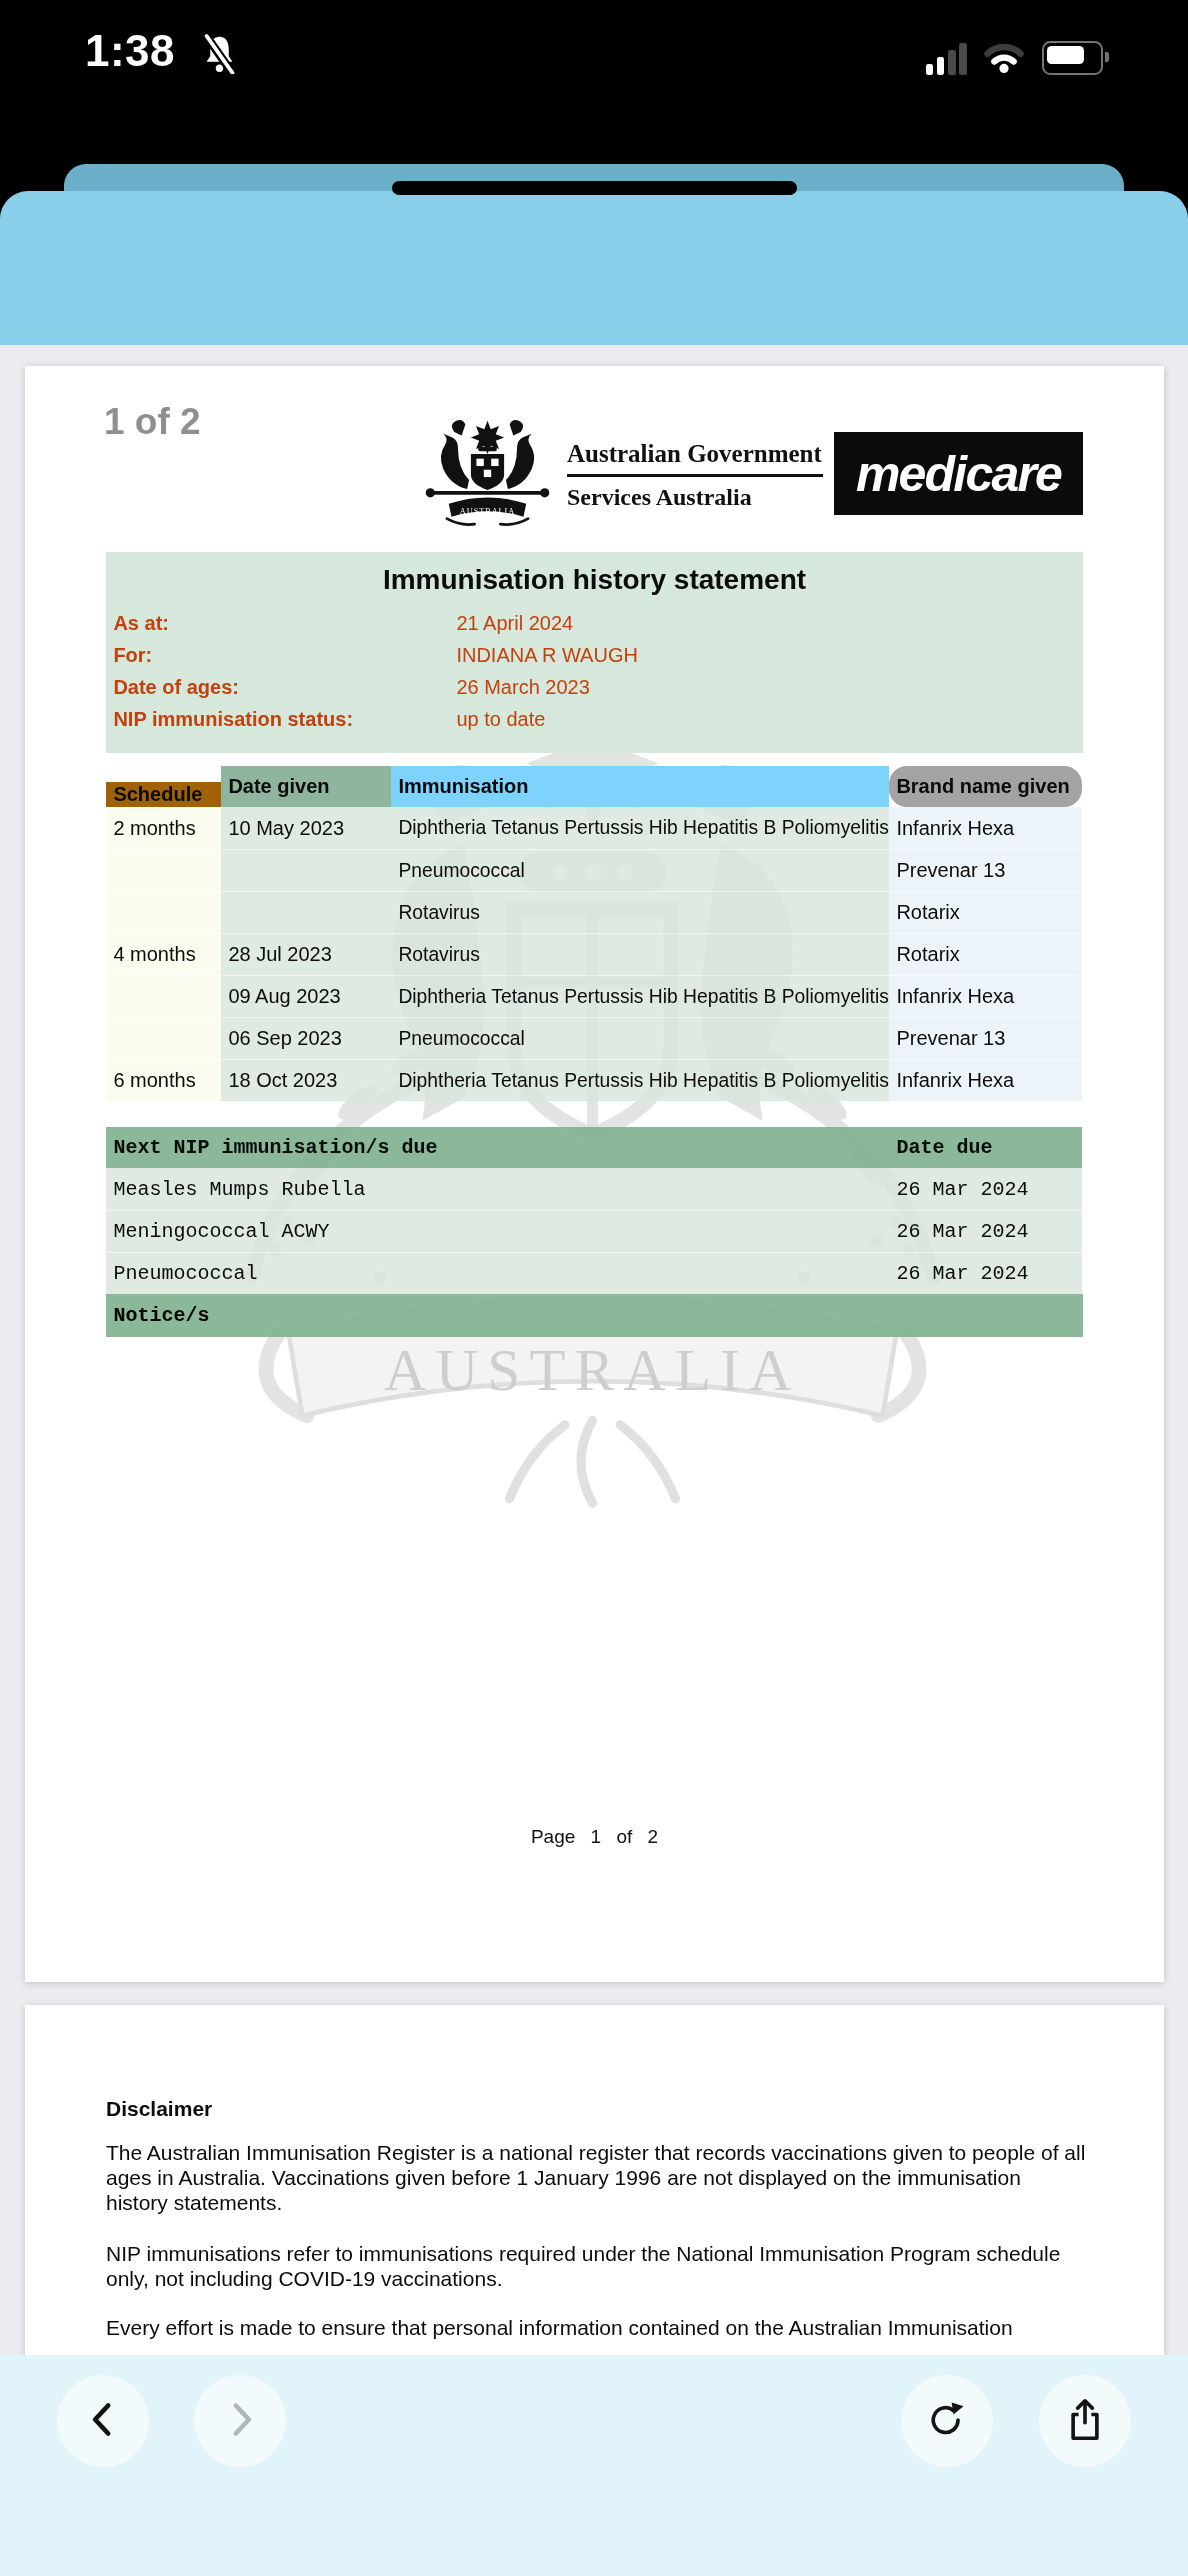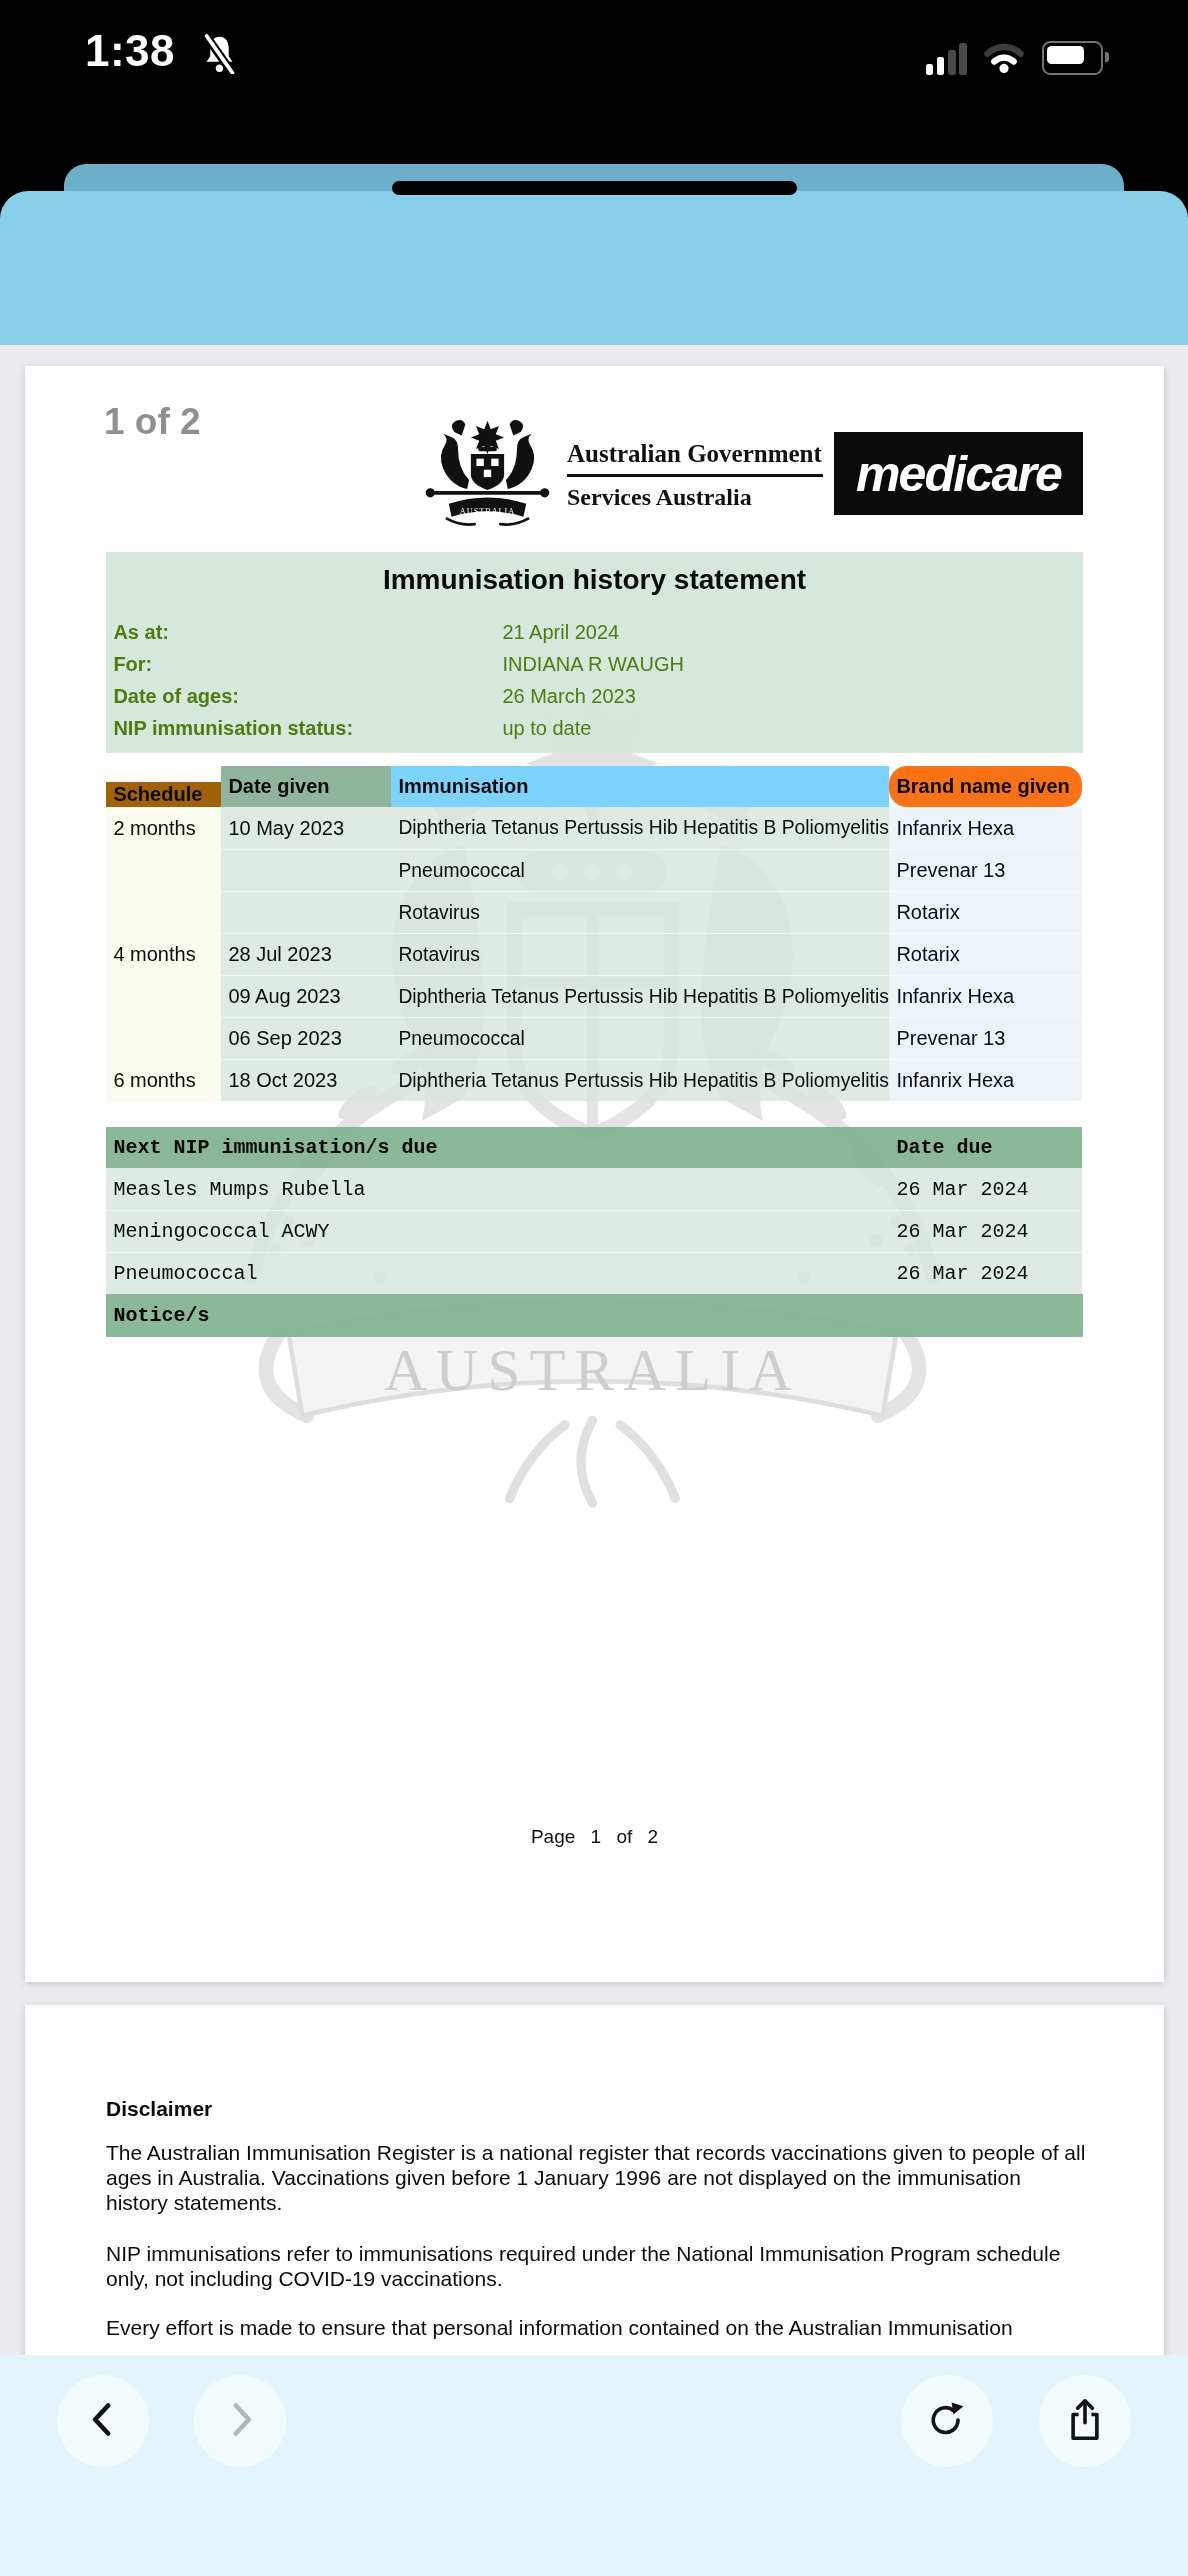--- a/index.html
+++ b/index.html
@@ -40,32 +40,32 @@
   #gov-rule{width:256px;height:2.3px;background:#111;margin:6.4px 0 7.4px 0;}
   #gov-line2{font-family:"Liberation Serif",serif;font-weight:bold;font-size:24px;white-space:nowrap;}
   #medicare-logo{left:809px;top:66px;width:249px;height:83px;background:#0b0b0b;display:flex;align-items:center;justify-content:center;}
   #medicare-logo span{color:#fff;font-weight:bold;font-style:italic;font-size:50px;letter-spacing:-1.8px;}
 
   #watermark{left:162px;top:322px;pointer-events:none;}
 
   #info-panel{left:81px;top:186px;width:977px;height:201px;background:rgba(212,231,219,.96);}
   #statement-title{text-align:center;font-weight:bold;font-size:28px;color:#0c0c0c;padding-top:12px;}
   #statement-fields{margin-top:15.7px;}
-  .field-row{display:flex;height:32px;align-items:flex-end;font-size:20px;color:#4d7c0f;gap:46px;}
+  .field-row{display:flex;height:32px;align-items:flex-start;font-size:20px;color:#c2410c;}
   .field-row .fl{font-weight:bold;width:343px;padding-left:7.4px;}
 
   .tbl{position:absolute;left:81px;width:977px;}
   #schedule-table{top:400px;}
   .t-head{display:flex;height:41px;font-weight:bold;font-size:20px;color:#0b0b0b;}
   .t-head > div{display:flex;align-items:center;padding-left:7.4px;box-sizing:border-box;}
   .t-row{display:flex;height:42px;font-size:20px;color:#0c0c0c;}
   .t-cell{display:flex;align-items:center;padding-left:7.4px;box-sizing:border-box;white-space:nowrap;overflow:hidden;}
   
   .w-sched{width:115px;} .w-date{width:170px;} .w-imm{width:498px;} .w-brand{width:193px;}
-  .h-sched{background:#a16207;margin-top:16px;} .h-date{background:#90b59f;} .h-imm{background:#7dd3fc;} .h-brand{background:#f97316;border-radius:18px;}
+  .h-sched{background:#a16207;margin-top:16px;} .h-date{background:#90b59f;} .h-imm{background:#7dd3fc;} .h-brand{background:#a3a3a3;border-radius:18px;}
   .sc0{background:rgba(251,252,239,.92);}
   .sc1{background:rgba(215,229,219,.80);}
   .sc2{background:rgba(215,229,219,.80);font-size:19.3px;}
   .sc3{background:rgba(235,243,248,.88);}
   #schedule-rows .t-row + .t-row .t-cell{border-top:0.9px solid rgba(255,255,255,.55);}
 
   #due-table{top:761px;font-family:Liberation Mono, monospace;}
   .w-name{width:783px;} .w-due{width:193px;}
   .h-due{background:rgba(128,178,143,.92);}
   .du0{background:rgba(214,229,219,.80);} .du1{background:rgba(214,229,219,.80);}

